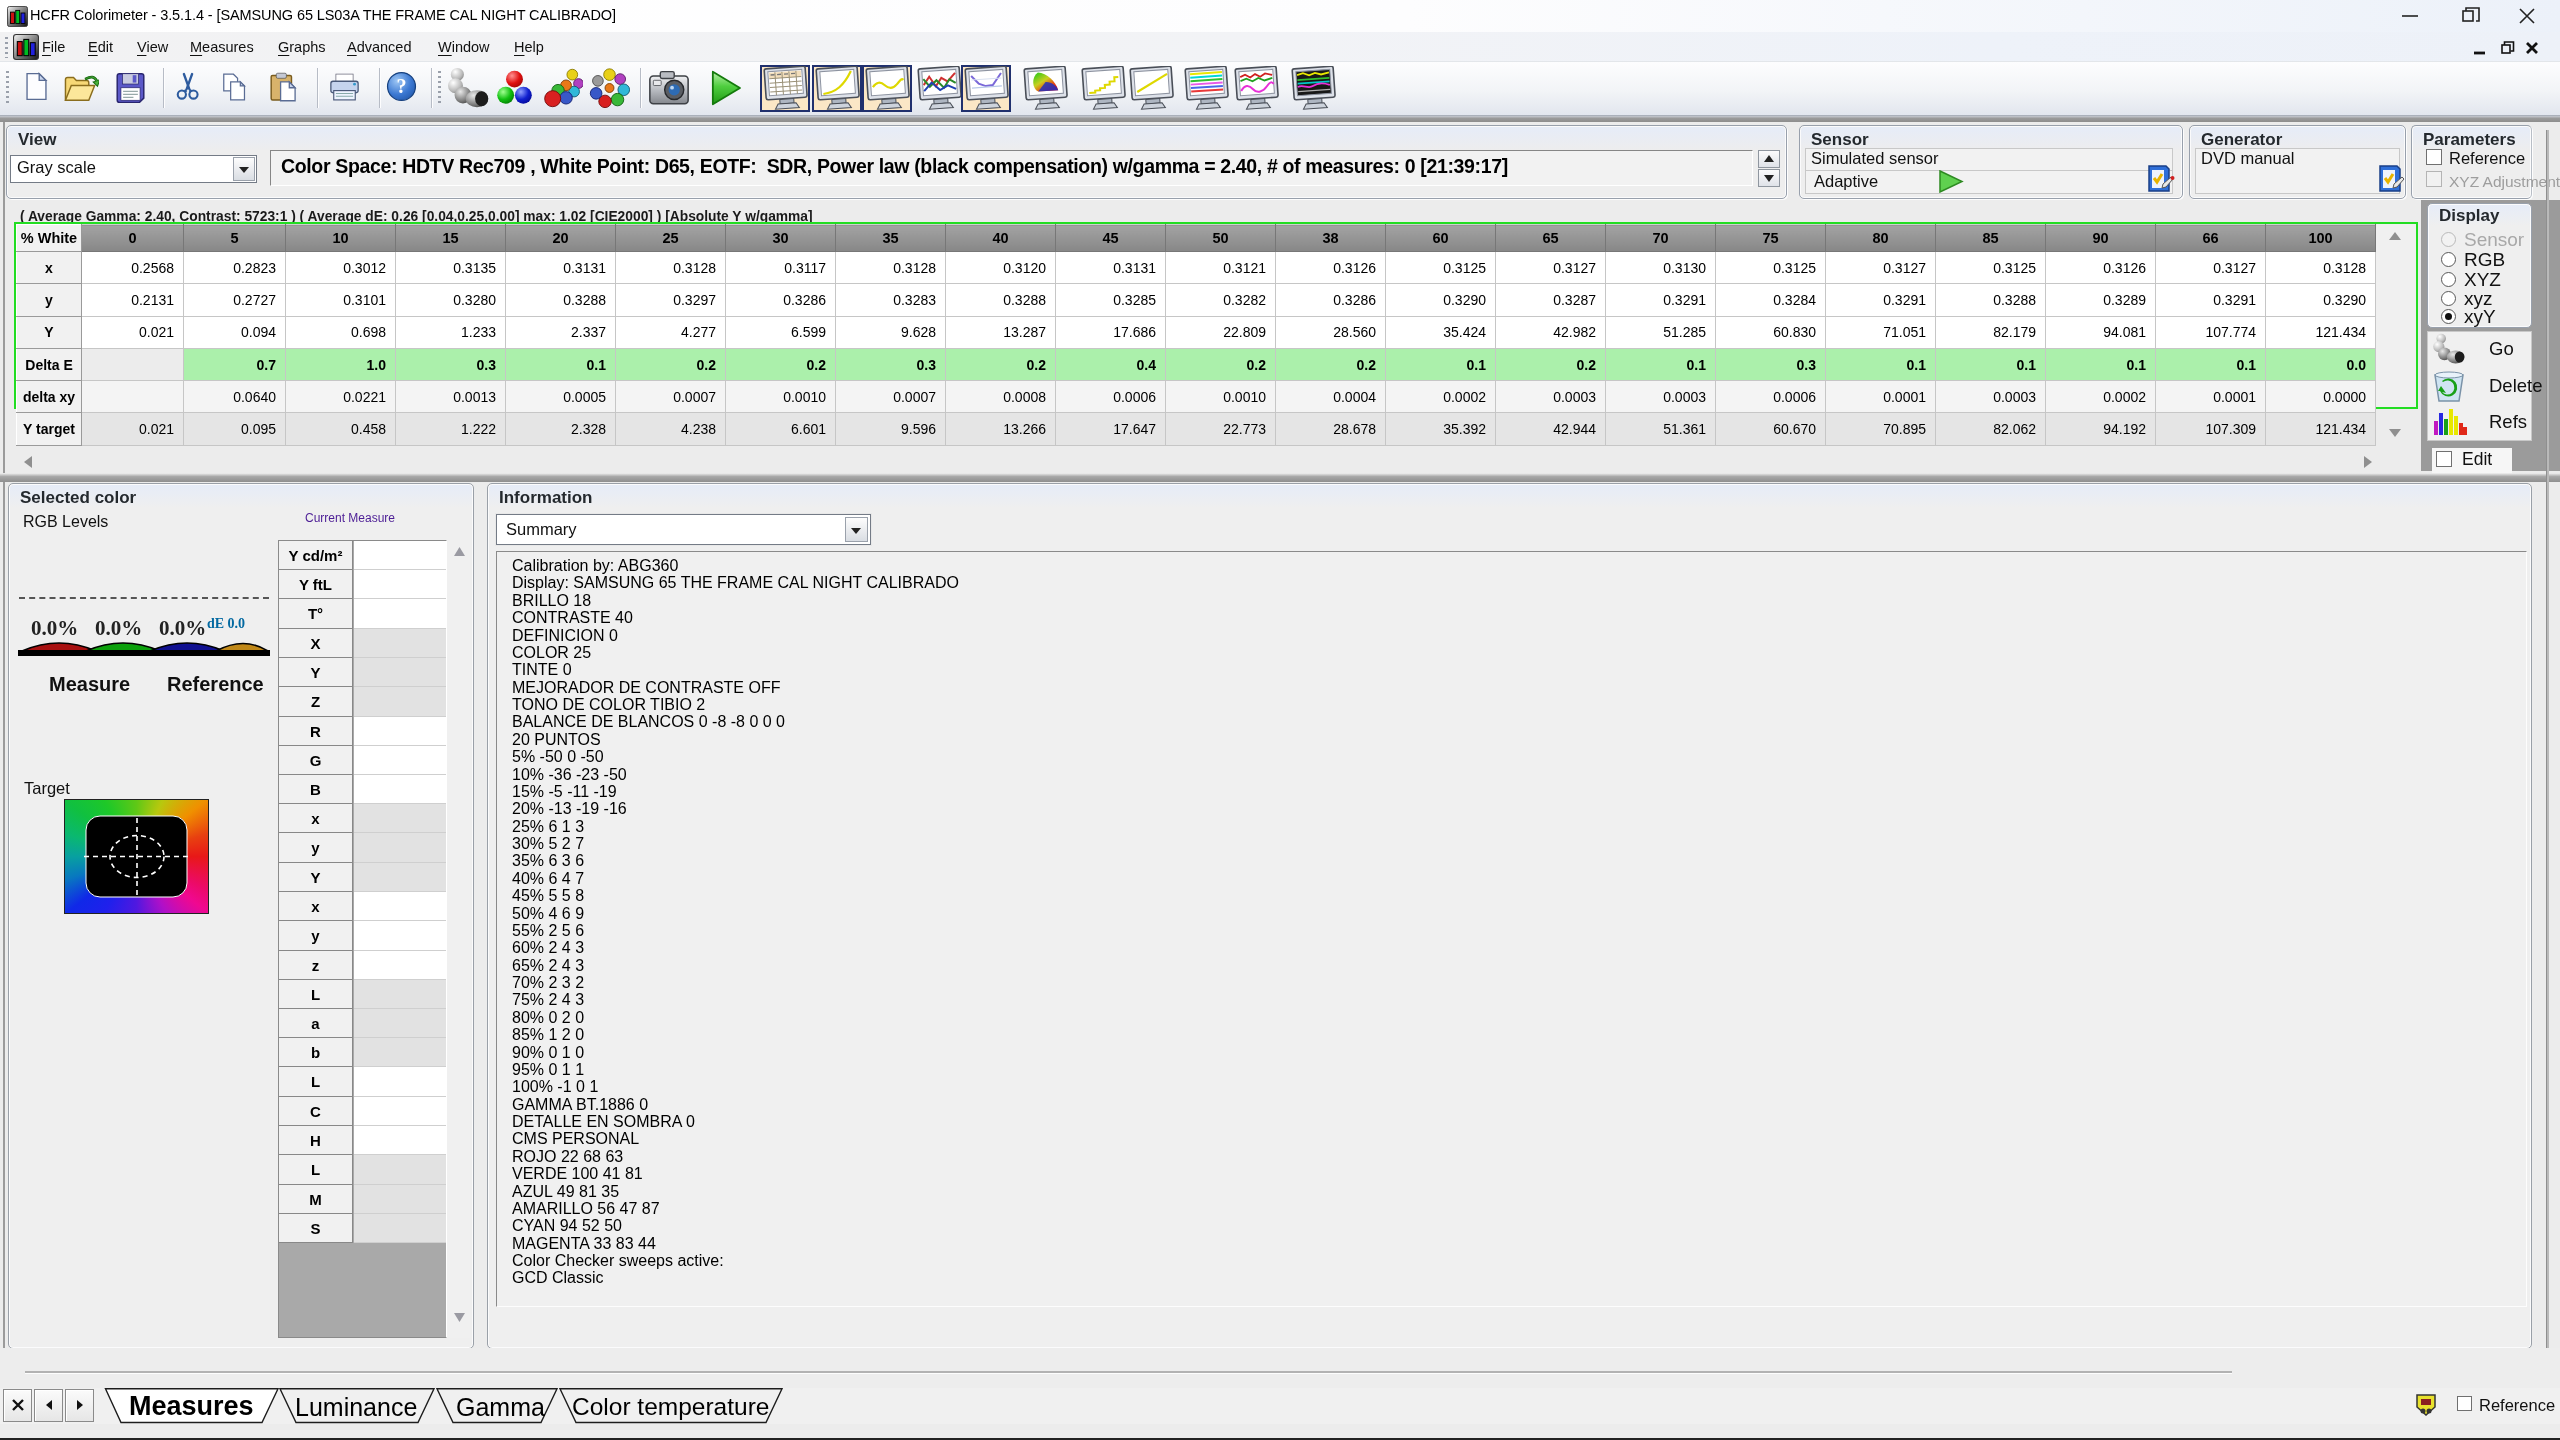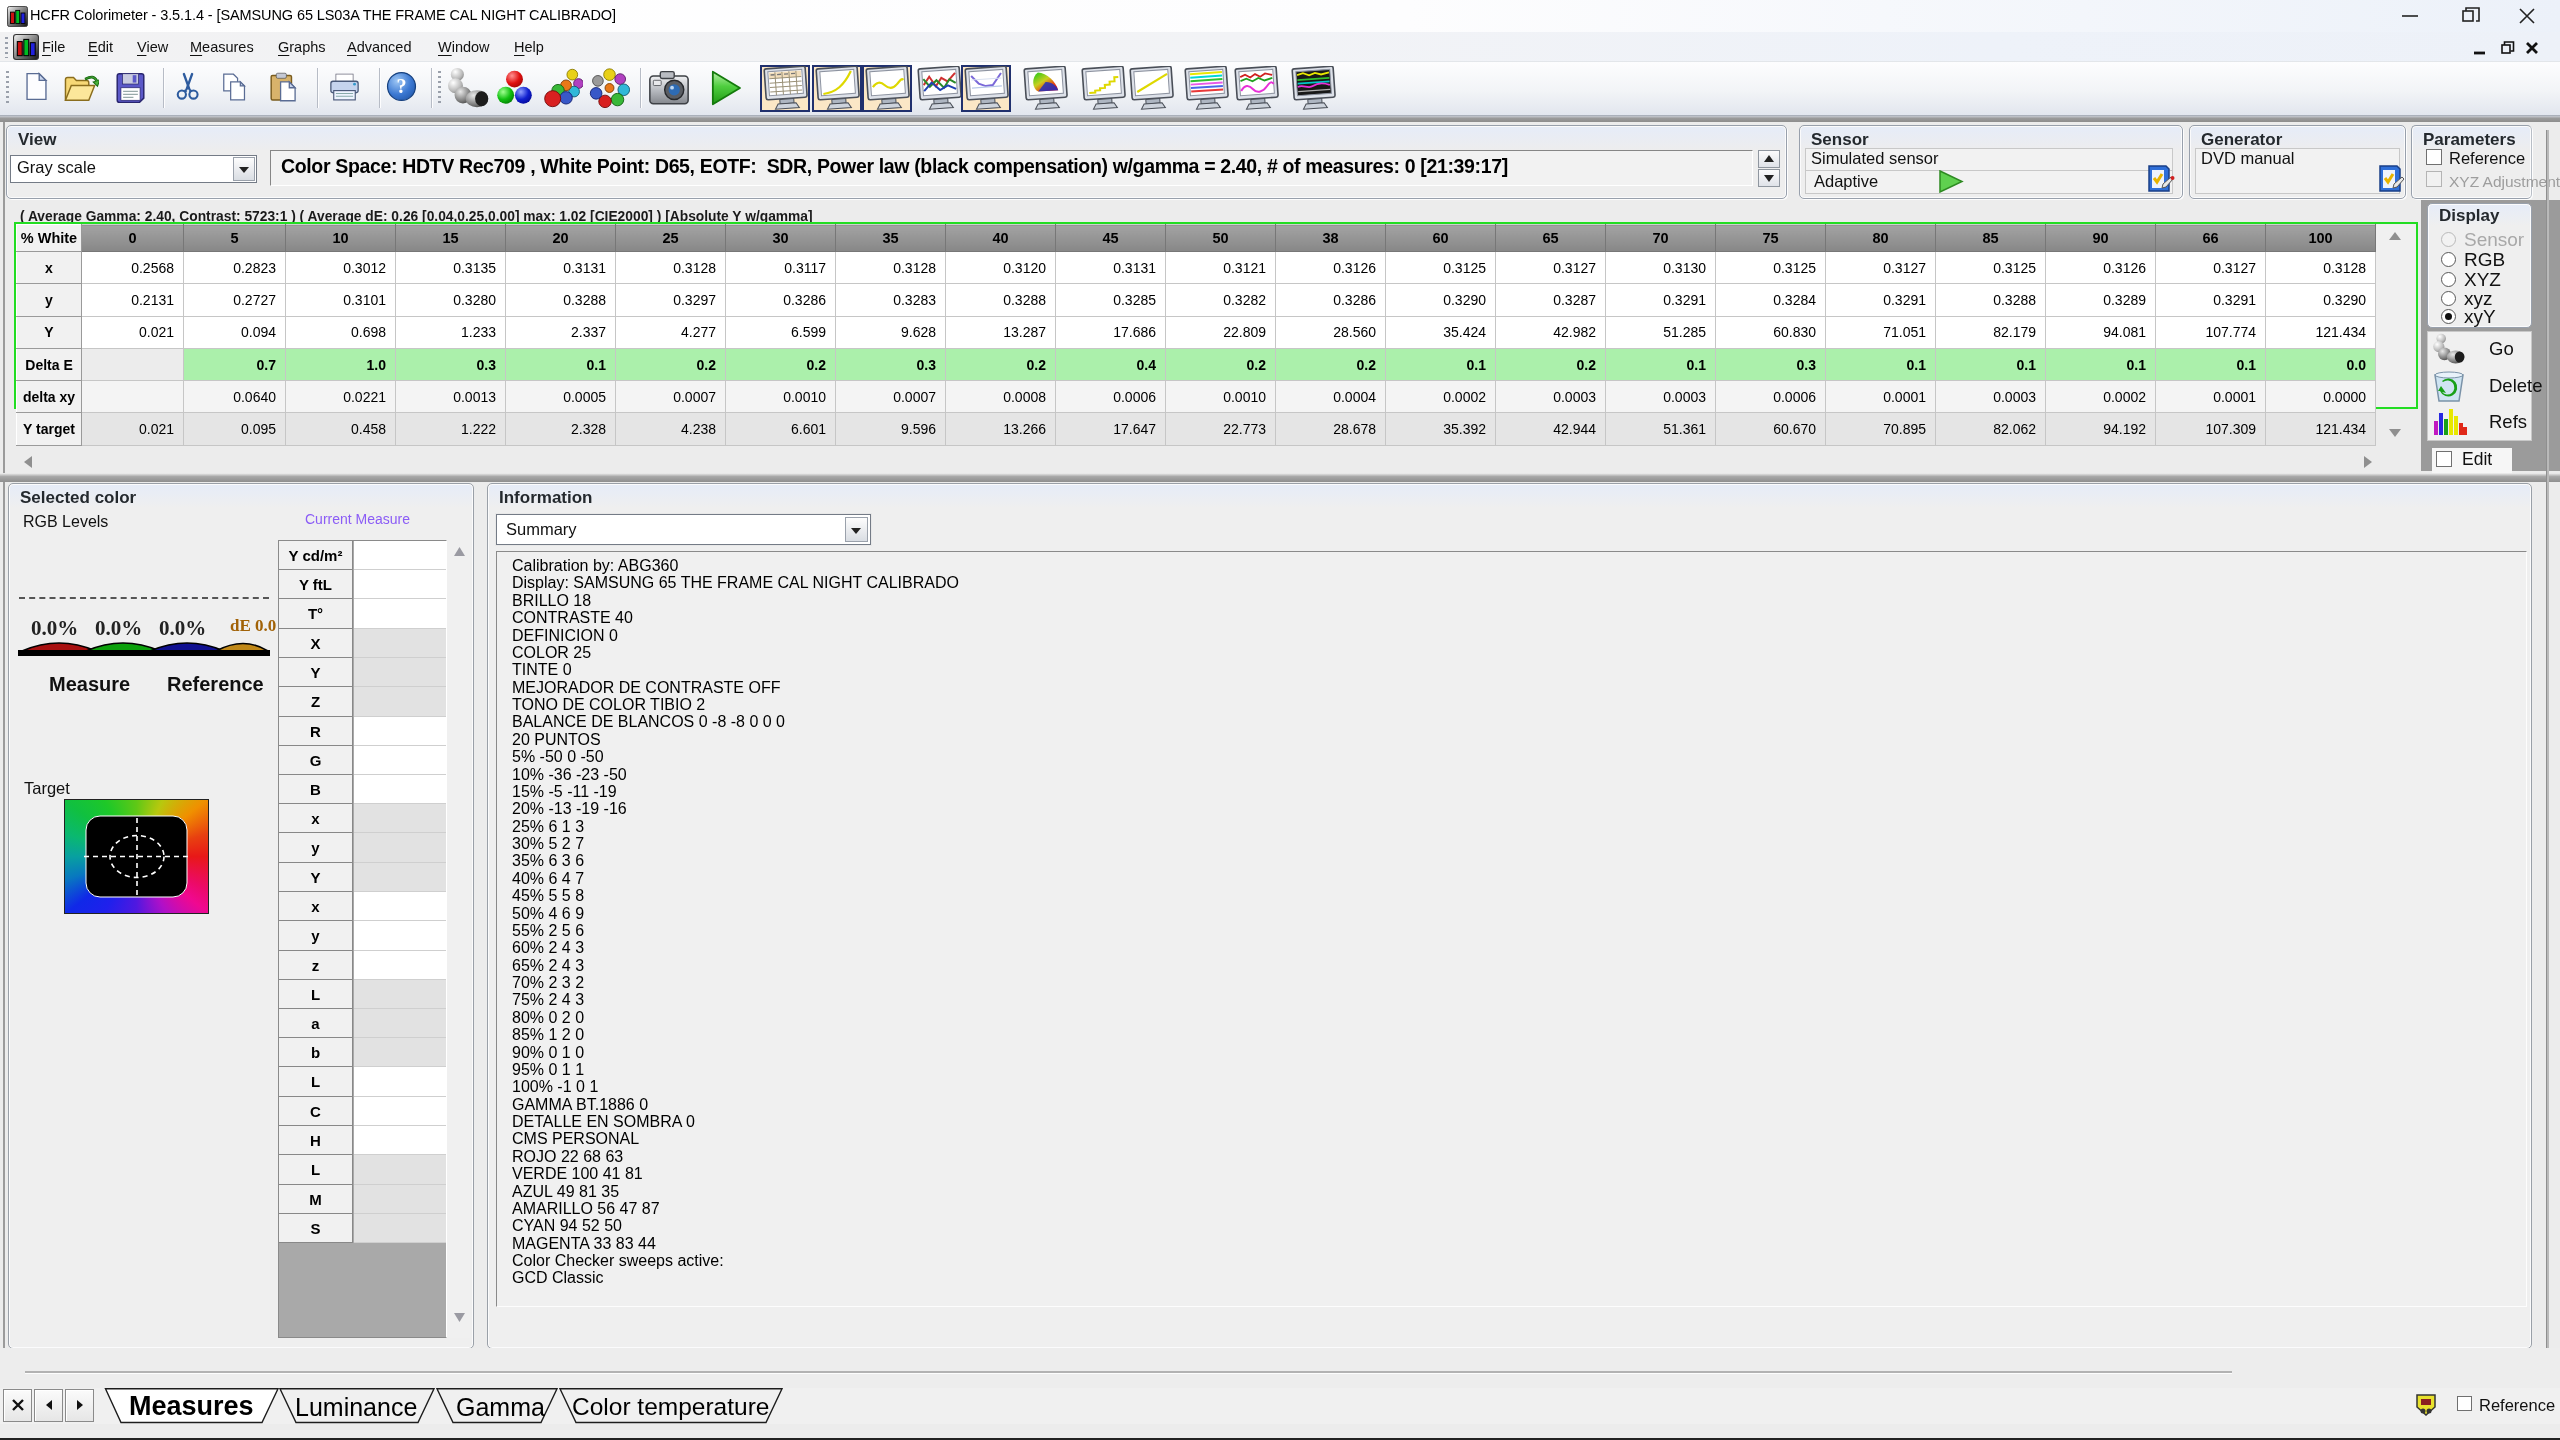--- a/index.html
+++ b/index.html
@@ -695,26 +695,26 @@
         </svg>
 <svg class="abs" style="left:2372px;top:203px" width="14" height="12">
           <path d="M1 2 L13 2 L7 10 Z" fill="#8f8f8f"></path>
         </svg>
 </div>
 
 <div class="abs" id="selpanel" style="left:8px;top:361px;width:466px;height:866px;background:#efefef;border:1px solid #9aa0a8;border-radius:5px;box-shadow:inset 0 0 0 1px #fbfbfc">
 <div class="hd" style="position:absolute;top:1px;left:1px;right:1px;height:23px;background:linear-gradient(#e6ecf8,#efefef);border-radius:4px 4px 0 0"></div>
 <div class="gtitle">Selected color</div>
 <div class="abs" style="left:14px;top:29px;font-size:16px;color:#111">RGB Levels</div>
-<div class="abs" style="left:296px;top:27px;font-size:14px;color:#8b5cf6">Current Measure</div>
+<div class="abs" style="left:296px;top:27px;font-size:12px;color:#4c1d95">Current Measure</div>
 <div class="abs" style="left:10px;top:113px;width:250px;height:1px;border-top:2px dashed #555"></div>
 <div class="abs" style="left:22px;top:132px;width:60px;font-size:21px;font-weight:bold;font-family:'Liberation Serif',serif;color:#222;white-space:pre">0.0%</div>
 <div class="abs" style="left:86px;top:132px;width:60px;font-size:21px;font-weight:bold;font-family:'Liberation Serif',serif;color:#222;white-space:pre">0.0%</div>
 <div class="abs" style="left:150px;top:132px;width:60px;font-size:21px;font-weight:bold;font-family:'Liberation Serif',serif;color:#222;white-space:pre">0.0%</div>
-<div class="abs" style="left:221px;top:132px;width:60px;font-size:17px;font-weight:bold;font-family:'Liberation Serif',serif;color:#a16207;white-space:pre">dE 0.0</div>
+<div class="abs" style="left:198px;top:132px;width:60px;font-size:14px;font-weight:bold;font-family:'Liberation Serif',serif;color:#0369a1;white-space:pre">dE 0.0</div>
 <svg class="abs" style="left:9px;top:155px" width="252" height="18" viewBox="0 0 252 18">
 <path d="M4 12 Q 41 -4 78 12 Z" fill="#a81010" stroke="#000" stroke-width="1.5"></path>
 <path d="M68 12 Q 105 -4 142 12 Z" fill="#0ca00c" stroke="#000" stroke-width="1.5"></path>
 <path d="M132 12 Q 169 -4 206 12 Z" fill="#101090" stroke="#000" stroke-width="1.5"></path>
 <path d="M198 12 Q 226 -3 250 12 Z" fill="#c08818" stroke="#000" stroke-width="1.5"></path>
 <rect x="0" y="11" width="252" height="6" fill="#000"></rect>
 </svg>
 <div class="abs" style="left:40px;top:189px;font-size:20px;font-weight:bold;color:#111">Measure</div>
 <div class="abs" style="left:158px;top:189px;font-size:20px;font-weight:bold;color:#111">Reference</div>
 <div class="abs" style="left:15px;top:295px;font-size:16.5px;color:#111">Target</div>

